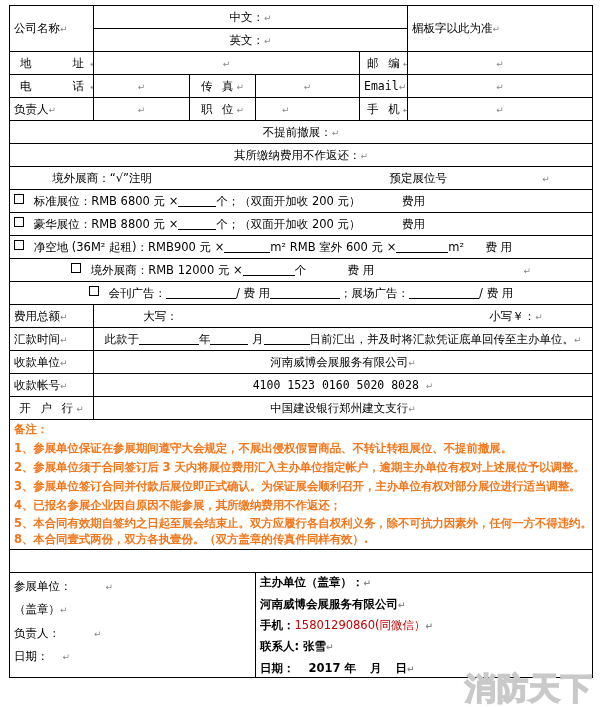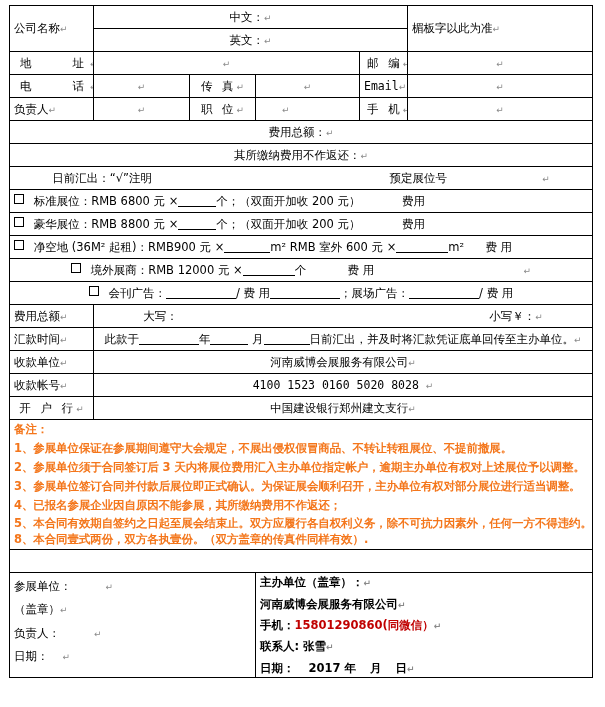--- a/index.html
+++ b/index.html
@@ -110,21 +110,21 @@
     padding: 6px 8px;
     font-size: 12px;
     white-space: normal;
   }
   .sig .line { margin: 0 0 9px 0; white-space: nowrap; }
   .sig-right { font-weight: bold; margin-top: 20px; }
   .sig-right .line { margin-bottom: 7px; }
   .phone-num {
     color: #C00000;
     font-family: "DejaVu Sans", sans-serif;
-    font-weight: bold;
+    font-weight: normal;
   }
   
   .watermark {
     position: absolute;
     right: 12px;
     bottom: 8px;
     font-size: 31px;
     font-weight: bold;
     letter-spacing: 1px;
     color: transparent;
@@ -180,29 +180,29 @@
     <tr class="big-row">
       <td class="lbl"><span>负责人</span><span class="pilcrow">↵</span></td>
       <td class="cell-left"><span class="pilcrow">↵</span></td>
       <td class="lbl-sp3"><span>职 位</span><span class="pilcrow">↵</span></td>
       <td style="text-align:left;padding-left:26px"><span class="pilcrow">↵</span></td>
       <td class="lbl-sp3"><span>手 机</span><span class="pilcrow">↵</span></td>
       <td class="cell-left"><span class="pilcrow">↵</span></td>
     </tr>
 
     <tr class="big-row">
-      <td colspan="6" class="cell-left"><span>费用总额：</span><span class="pilcrow">↵</span></td>
+      <td colspan="6" class="cell-left"><span>不提前撤展：</span><span class="pilcrow">↵</span></td>
     </tr>
     <tr class="big-row">
       <td colspan="6" class="cell-left"><span>其所缴纳费用不作返还：</span><span class="pilcrow">↵</span></td>
     </tr>
 
     <tr class="big-row">
       <td colspan="6" class="cell-left">
-        <span>日前汇出：“√”注明</span>
+        <span>境外展商：“√”注明</span>
         <span class="gap-xl"></span><span class="gap-xl"></span><span class="gap-xl"></span><span class="gap-xl"></span><span class="gap-s"></span>
         <span>预定展位号</span>
         <span class="gap-xl"></span><span class="gap-l"></span>
         <span class="pilcrow">↵</span>
       </td>
     </tr>
 
     <tr class="optrow">
       <td colspan="6" class="cell-left">
         <span class="chk"></span>
@@ -314,14 +314,15 @@
         <div class="line"><span>主办单位（盖章）：</span><span class="pilcrow">↵</span></div>
         <div class="line"><span>河南威博会展服务有限公司</span><span class="pilcrow">↵</span></div>
         <div class="line"><span>手机：</span><span class="phone-num">15801290860(同微信）</span><span class="pilcrow">↵</span></div>
         <div class="line"><span>联系人: 张雪</span><span class="pilcrow">↵</span></div>
         <div class="line" style="margin-bottom:0"><span>日期：</span><span class="gap-s"></span><span>2017 年</span><span class="gap-s"></span><span>月</span><span class="gap-s"></span><span>日</span><span class="pilcrow">↵</span></div>
       </td>
     </tr>
   </tbody>
     </table>
 
+  <div class="watermark">消防天下</div>
 
 </div>
 
 </body></html>

